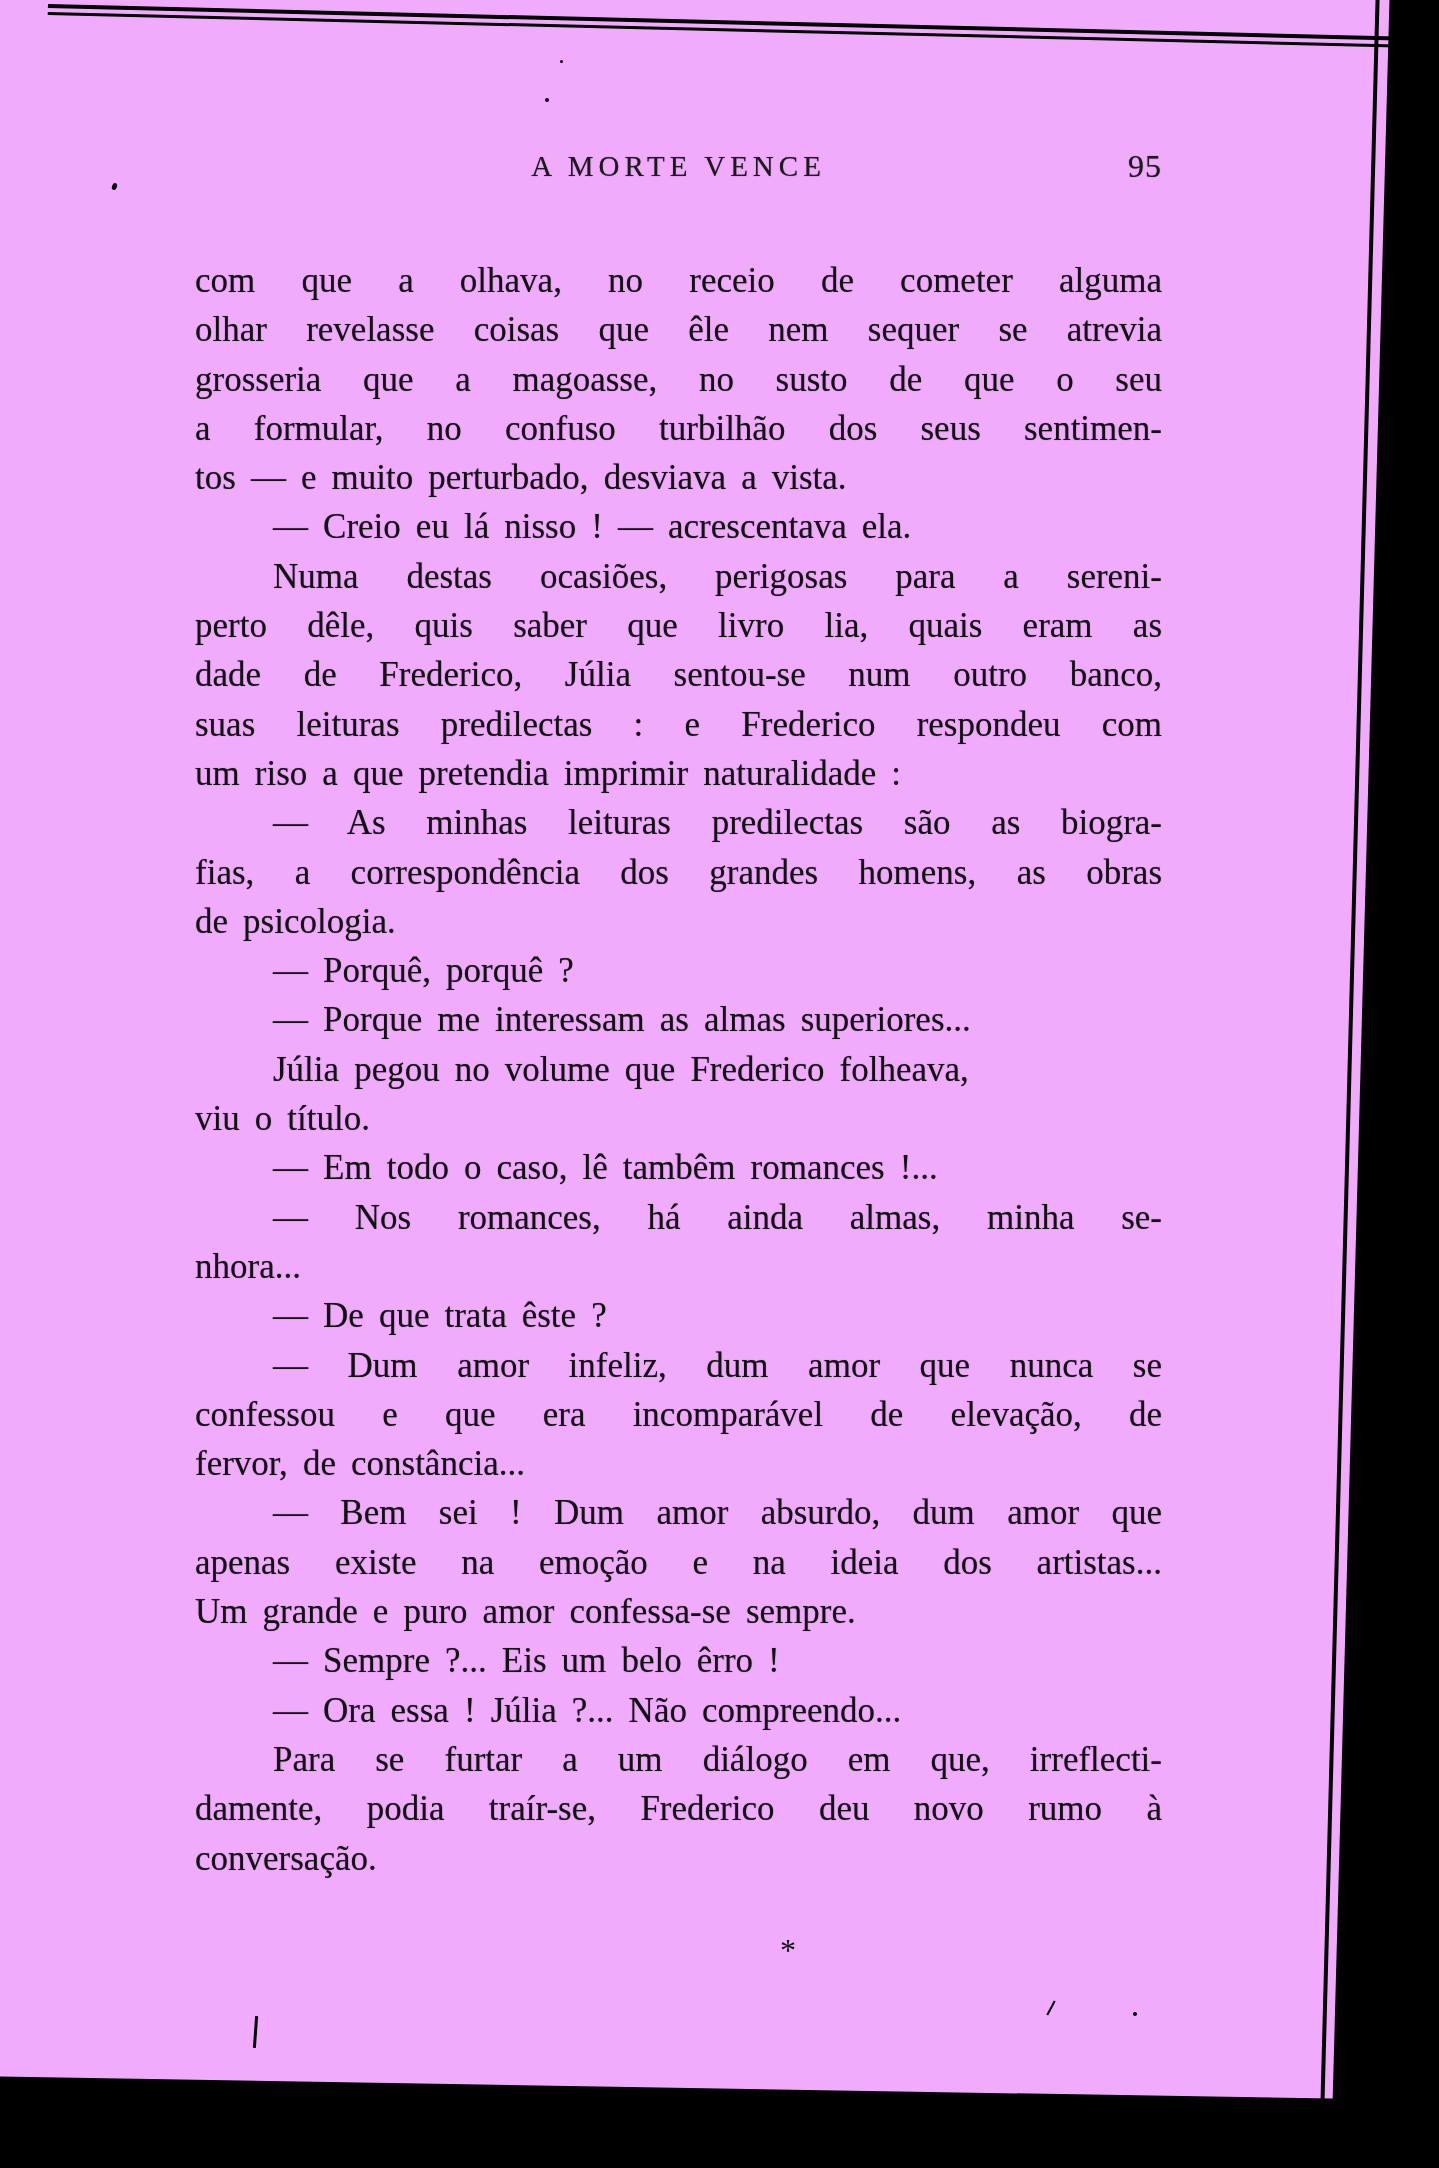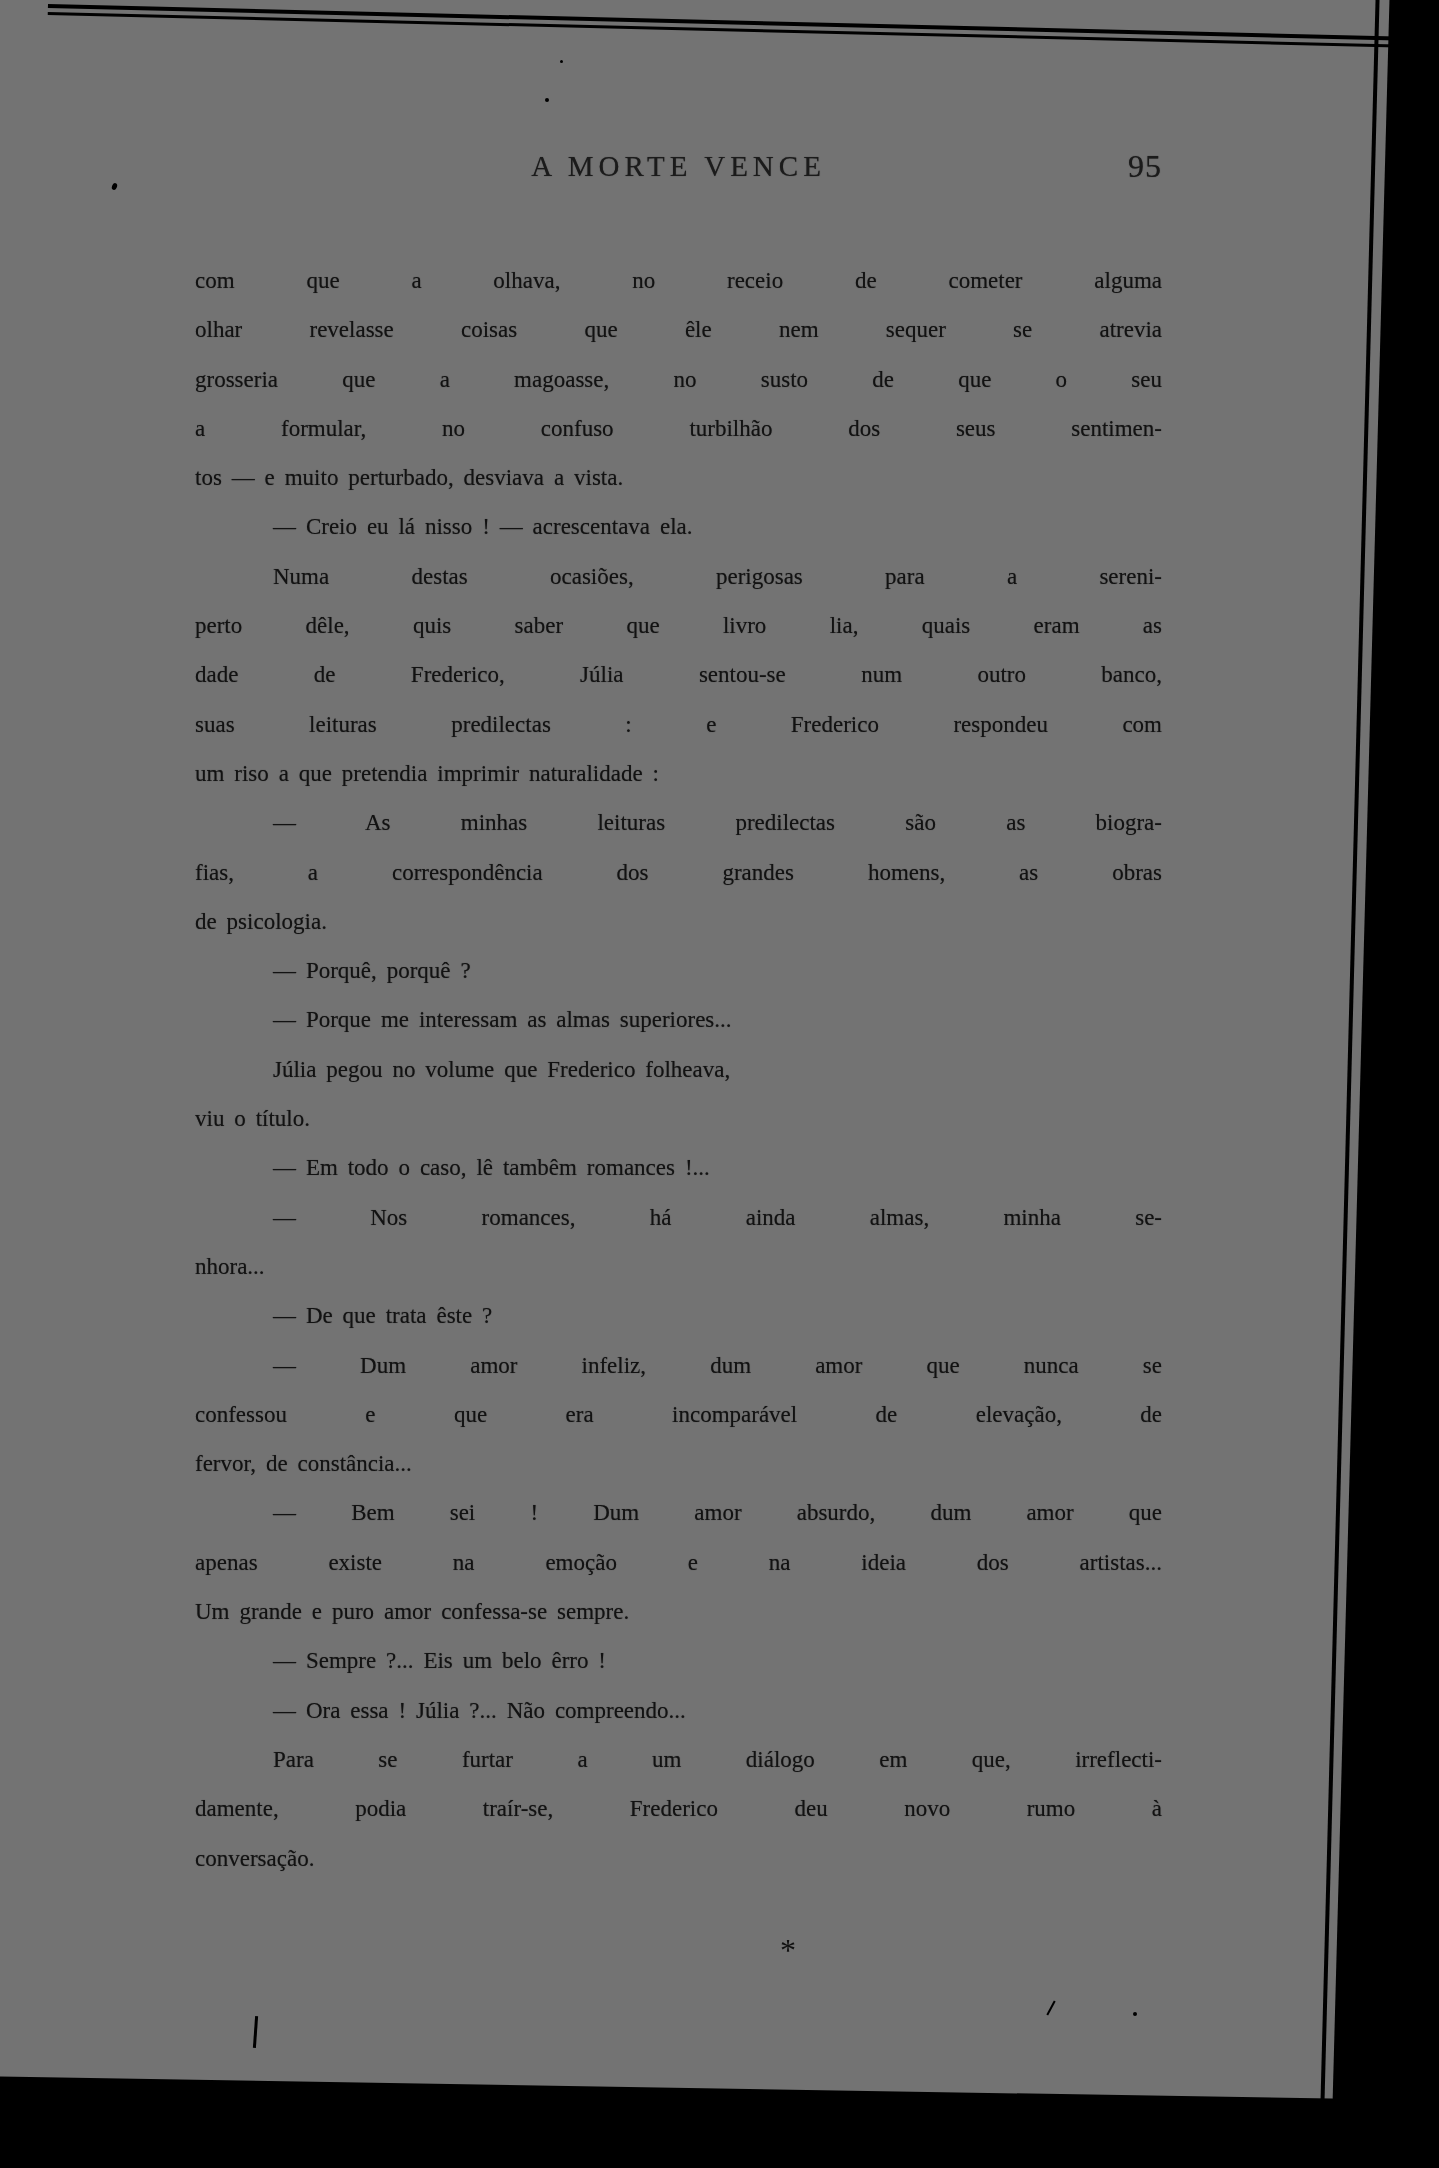--- a/index.html
+++ b/index.html
@@ -1,19 +1,19 @@
 <!DOCTYPE html>
 <html><head>
 <meta charset="utf-8">
 <style>
   html,body{margin:0;padding:0;background:#e8e8e8;}
   .page{
     position:relative;
     width:1439px;height:2168px;
-    background:#737373;
+    background:#f0abfc;
     overflow:hidden;
     font-family:"Liberation Serif","DejaVu Serif",serif;
   }
   
   .toprule{
     position:absolute;left:48px;top:4px;width:1520px;height:14px;
     transform:rotate(1.38deg);transform-origin:top left;
   }
   .toprule .r1{height:4px;background:#000;}
   .toprule .r2{height:3px;background:#000;margin-top:4px;}
@@ -42,21 +42,21 @@
     text-shadow:0 0 1px rgba(0,0,0,.55);
   }
   .page-number{
     position:absolute;right:0;top:-2px;
     font-size:32px;letter-spacing:1px;
     text-shadow:0 0 1px rgba(0,0,0,.6);
   }
   
   .textblock{
     position:absolute;left:195px;top:256px;width:967px;
-    font-size:23px;line-height:49.3px;color:#121212;
+    font-size:35px;line-height:49.3px;color:#121212;
     word-spacing:0.18em;
     text-shadow:0 0 1px rgba(0,0,0,.45);
   }
   .line{white-space:normal;}
   .line.indent{padding-left:78px;}
   .line.fill{text-align:justify;text-align-last:justify;}
   
   .footnote-mark{
     position:absolute;left:780px;top:1932px;
     font-size:32px;color:#111;

